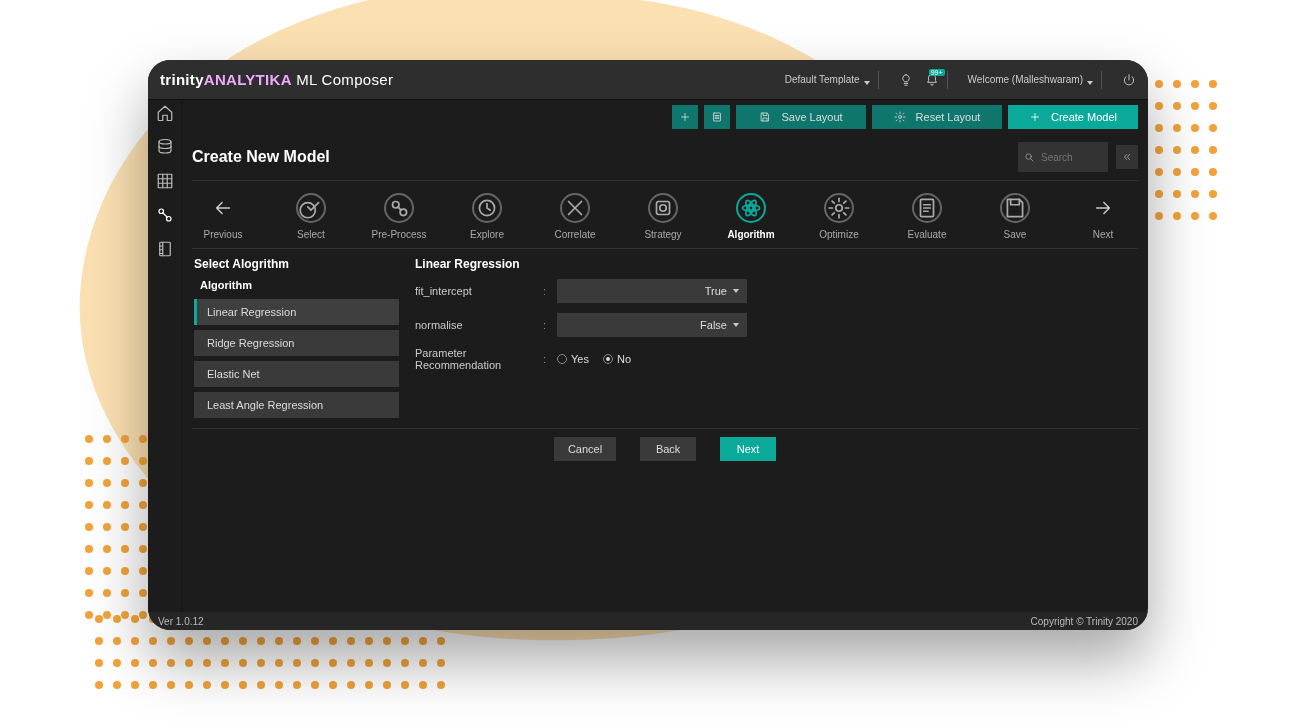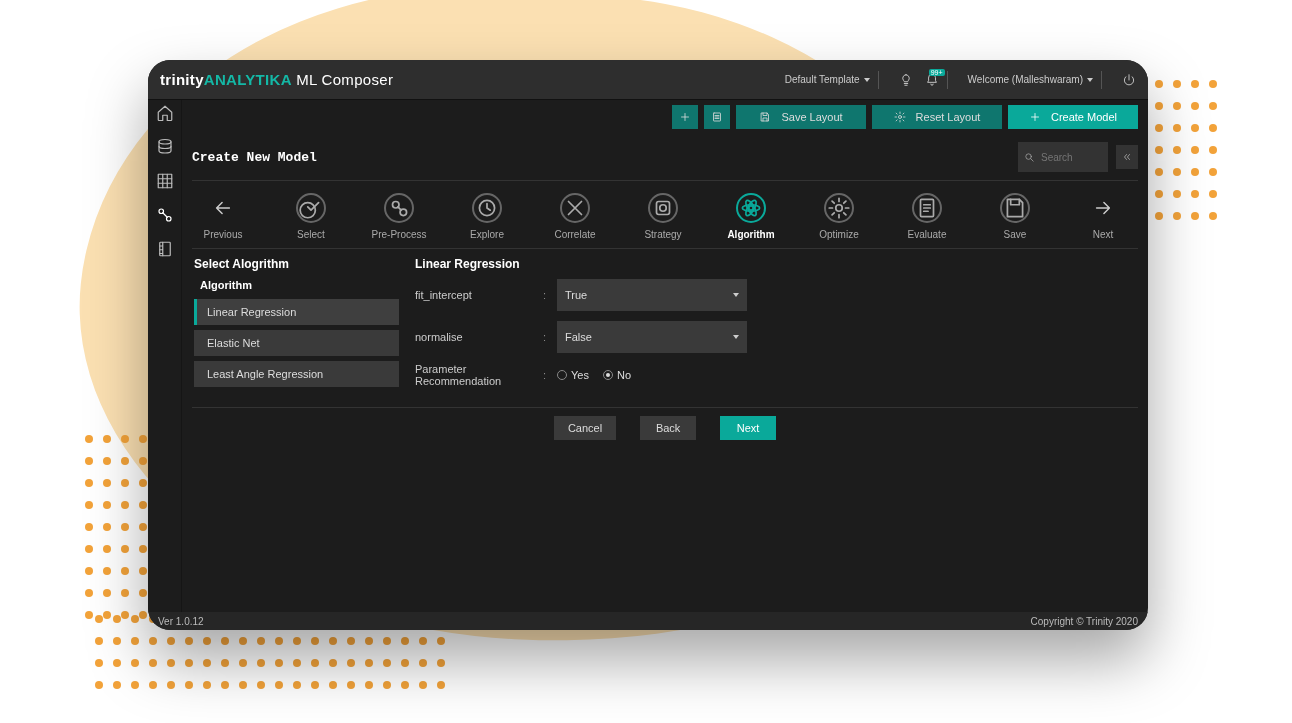--- a/index.html
+++ b/index.html
@@ -19,24 +19,24 @@
   
   .frame { position:absolute; left:148px; top:60px; width:1000px; height:570px;
            background:#1c1c1c; border-radius:22px; z-index:1;
            box-shadow:0 30px 60px rgba(0,0,0,.35); overflow:hidden; color:#ddd; font-size:11px; }
 
   
   .topbar { height:40px; background:#2e2e2e; display:flex; align-items:center;
             padding:0 12px; border-bottom:1px solid #111; }
   .logo { font-weight:600; font-size:15px; letter-spacing:.3px; }
   .logo .t1 { color:#fff; }
-  .logo .t2 { color:#14b8a6; font-weight:700;text-align:right; }
+  .logo .t2 { color:#f0abfc; font-weight:700;text-align:right; }
   .logo .t3 { color:#fff; font-weight:400; }
   .topbar .spacer { flex:1; }
-  .topbar-item { display:flex; align-items:center; gap:4px; margin-left:12px; color:#ccc; cursor:pointer; font-size:10px;}
+  .topbar-item { display:flex; align-items:flex-end; gap:4px; margin-left:12px; color:#ccc; cursor:pointer; font-size:10px;}
   .topbar-sep { width:1px; height:18px; background:#555; margin:0 8px; }
   .caret-down { width:0;height:0;border-left:3px solid transparent;border-right:3px solid transparent;border-top:4px solid #ccc; }
   .ico { width:14px; height:14px; }
 
   
   .app-body { display:flex; height:calc(100% - 58px); }
   .sidenav { width:34px; background:#1c1c1c; display:flex; flex-direction:column; align-items:center;
              padding-top:4px; gap:16px; border-right:1px solid #151515;}
   .sidenav .nav-ico { width:18px; height:18px; color:#bbb; cursor:pointer; }
   .sidenav .nav-ico.active { color:#fff; }
@@ -48,21 +48,21 @@
              padding:6px 10px; gap:6px; background:#1c1c1c;}
   .tool-btn { height:24px; background:#0f766e; color:#ddd; border:none; display:flex;
               align-items:center; gap:10px; padding:0 12px; font-size:11px; cursor:pointer; }
   .tool-btn.wide { width:130px; justify-content:center; }
   .tool-btn.icon-only { width:26px; padding:0; justify-content:center; }
   .tool-btn.primary { background:#0aa99a; color:#fff; width:130px; justify-content:center; }
   .tool-btn svg { width:12px; height:12px; }
 
   
   .section-head { display:flex; align-items:center; padding:8px 10px; gap:8px;}
-  .section-head h2 { font-size:13px; font-weight:600; color:#fff; flex:1;font-family:Liberation Mono, monospace; }
+  .section-head h2 { font-size:16px; font-weight:600; color:#fff; flex:1; }
   .search-box { display:flex; align-items:center; background:#333; height:30px; width:90px;
                 padding:0 6px; gap:6px; color:#aaa; }
   .search-box input { background:transparent; border:none; color:#ddd; width:55px; font-size:10px; outline:none;}
   .collapse-btn { width:22px; height:24px; background:#333; display:flex; align-items:center; justify-content:center; cursor:pointer; color:#ccc; font-size:9px;}
 
   hr.thin { border:none; border-top:1px solid #333; margin:0 10px; }
 
   
   .stepper { display:flex; align-items:flex-start; gap:30px; padding:12px 12px 8px 12px; }
   .step { display:flex; flex-direction:column; align-items:center; gap:6px; width:58px; cursor:pointer; }
@@ -83,21 +83,21 @@
 
   .algo-list { display:flex; flex-direction:column; gap:5px; }
   .algo-item { background:#3a3a3a; padding:7px 10px; font-size:11px; color:#ddd; cursor:pointer;
                border-left:3px solid transparent; }
   .algo-item.selected { border-left-color:#0aa99a; background:#3f3f3f; }
 
   .param-row { display:flex; align-items:center; margin-bottom:10px; gap:8px; font-size:11px; }
   .param-row .plabel { width:120px; color:#ccc; }
   .param-row .colon { color:#888; width:6px; }
   .select { background:#3a3a3a; color:#ddd; height:24px; width:190px; display:flex;
-            align-items:center; justify-content:space-between; padding:16px 8px; cursor:pointer; }
+            align-items:center; justify-content:flex-end; padding:0 8px; cursor:pointer; }
   .select .caret-down { margin-left:6px; }
   .radio-group { display:flex; align-items:center; gap:14px; }
   .radio { display:flex; align-items:center; gap:4px; cursor:pointer; }
   .radio .dot { width:10px; height:10px; border:1px solid #888; border-radius:50%; display:inline-block; position:relative;}
   .radio.checked .dot::after { content:""; position:absolute; inset:2px; background:#ddd; border-radius:50%; }
 
   
   .footer-actions { display:flex; justify-content:center; gap:24px; padding:8px 12px; }
   .btn { height:24px; min-width:56px; padding:0 14px; background:#3a3a3a; color:#ddd;
          border:none; font-size:11px; cursor:pointer; }
@@ -364,20 +364,21 @@
           </div>
         </div>
       <hr class="thin">
 
       <div class="content">
         <div class="col-left">
           <div class="col-title">Select Alogrithm</div>
           <div class="sub-title">Algorithm</div>
           <div class="algo-list" id="algo-list">
               <div class="algo-item selected">Linear Regression</div>
+              <div class="algo-item">Ridge Regression</div>
               <div class="algo-item">Elastic Net</div>
               <div class="algo-item">Least Angle Regression</div>
             </div>
         </div>
 
         <div class="col-right">
           <div class="col-title">Linear Regression</div>
 
           <div class="param-row">
             <span class="plabel">fit_intercept</span>

